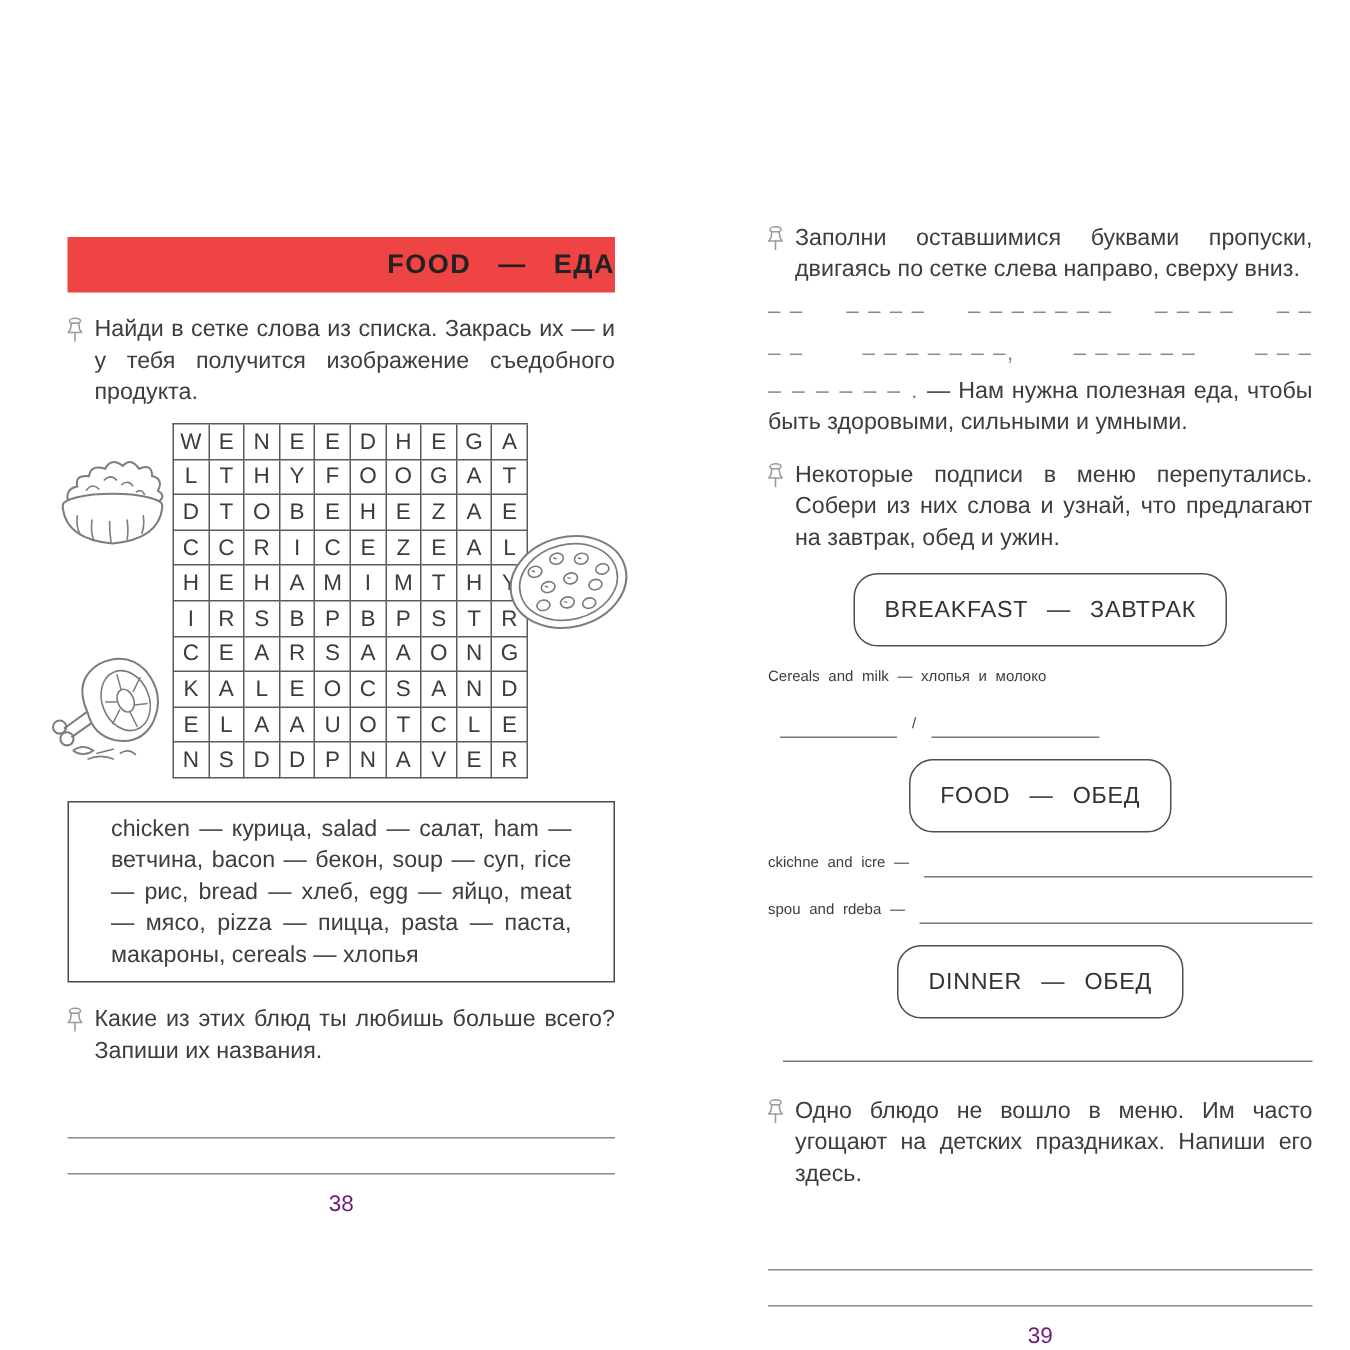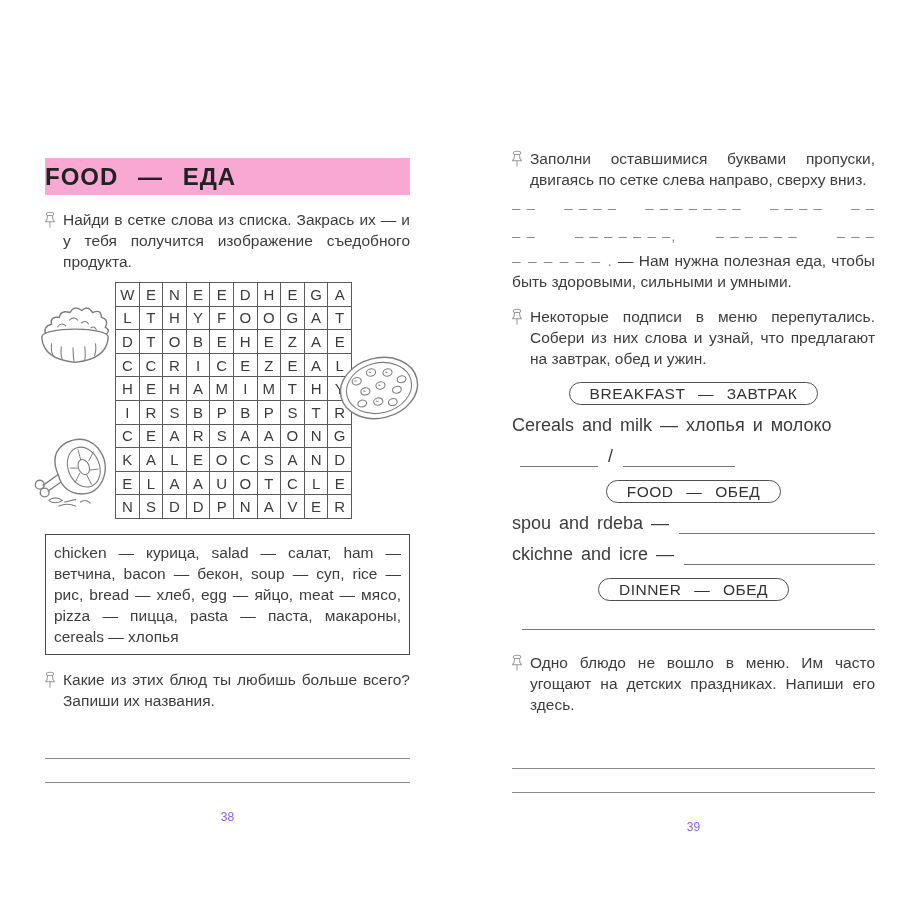--- a/index.html
+++ b/index.html
@@ -2,53 +2,53 @@
 <html><head>
 <meta charset="utf-8">
 <style>
   html,body{margin:0;padding:0;background:#fff;}
   .sheet{position:relative;width:900px;height:900px;background:#fff;overflow:hidden;
          font-family:"Liberation Sans",sans-serif;color:#3d3d3d;}
   .page{position:absolute;font-size:15.5px;line-height:21px;}
   .page-left{left:45px;top:158px;width:365px;}
   .page-right{left:512px;top:148px;width:363px;}
 
-  .title-bar{background:#f9a8d4;height:37px;display:flex;align-items:center;justify-content:flex-start;
-             font-weight:bold;font-size:24px;color:#222;letter-spacing:1px;word-spacing:12px;}
+  .title-bar{background:#ef4444;height:37px;display:flex;align-items:center;justify-content:flex-end;
+             font-weight:bold;font-size:18px;color:#222;letter-spacing:1px;word-spacing:12px;}
 
   .task{position:relative;padding-left:18px;text-align:justify;margin-top:14px;}
   .task .pin{position:absolute;left:-3px;top:1px;}
 
   .grid-zone{position:relative;height:242px;margin-top:8px;}
   .ws-grid{position:absolute;left:70px;top:2px;display:grid;
            grid-template-columns:repeat(10,23.6px);grid-auto-rows:23.6px;
            border-top:1px solid #5a5a5a;border-left:1px solid #5a5a5a;background:#fff;}
   .ws-cell{border-right:1px solid #5a5a5a;border-bottom:1px solid #5a5a5a;
            display:flex;align-items:center;justify-content:center;font-size:15px;color:#3c3c3c;}
   .illus{position:absolute;}
   .illus-salad{left:-16px;top:12px;}
   .illus-pizza{left:290px;top:64px;}
   .illus-ham{left:-16px;top:146px;}
 
-  .vocab-box{border:1.5px solid #4a4a4a;padding:7px 8px;margin-top:12px;text-align:justify;}
+  .vocab-box{border:1.5px solid #4a4a4a;padding:7px 28px;margin-top:12px;text-align:justify;}
 
   .wline{border-bottom:1px solid #8a8a8a;height:23px;}
   .wline+.wline{height:23px;}
-  .page-num{text-align:center;font-size:12px;color:#8b5cf6;margin-top:24px;}
+  .page-num{text-align:center;font-size:15px;color:#701a75;margin-top:9px;}
 
   .dash-row{display:flex;justify-content:space-between;color:#8a8a8a;
             font-size:15px;letter-spacing:1px;margin:7px 0 0 0;white-space:nowrap;}
   .dash-par{text-align:justify;margin-top:4px;}
   .dash-par .dashes{color:#8a8a8a;letter-spacing:1px;}
 
   .pill-row{display:flex;justify-content:center;margin:13px 0 10px 0;}
-  .pill{border:1.7px solid #4f4f4f;border-radius:16px;padding:0 20px;font-size:15.5px;
+  .pill{border:1.7px solid #4f4f4f;border-radius:16px;padding:13px 20px;font-size:15.5px;
         color:#333;letter-spacing:.5px;word-spacing:8px;white-space:nowrap;}
 
-  .menu-line{display:flex;align-items:flex-end;margin:10px 0;font-size:18px;}
+  .menu-line{display:flex;align-items:center;margin:10px 0;font-size:10px;}
   .menu-line .lbl{white-space:nowrap;word-spacing:3px;}
   .blank{border-bottom:1px solid #777;height:18px;}
   .blank.grow{flex:1;margin-left:10px;}
   .blank.w1{width:78px;margin:0 8px;}
   .blank.w2{width:112px;margin-left:8px;}
   .sep{margin:0 2px;}
 
   svg{display:block;}
 </style>
 </head>
@@ -305,25 +305,25 @@
     <div class="menu-line">
       <span class="blank w1"></span>
       <span class="sep">/</span>
       <span class="blank w2"></span>
     </div>
 
     <div class="pill-row">
       <span class="pill">FOOD — ОБЕД</span>
     </div>
     <div class="menu-line">
+      <span class="lbl">ckichne and icre —</span>
+      <span class="blank grow"></span>
+    </div>
+    <div class="menu-line">
       <span class="lbl">spou and rdeba —</span>
-      <span class="blank grow"></span>
-    </div>
-    <div class="menu-line">
-      <span class="lbl">ckichne and icre —</span>
       <span class="blank grow"></span>
     </div>
 
     <div class="pill-row">
       <span class="pill">DINNER — ОБЕД</span>
     </div>
     <div class="menu-line">
       <span class="blank grow"></span>
     </div>
 

